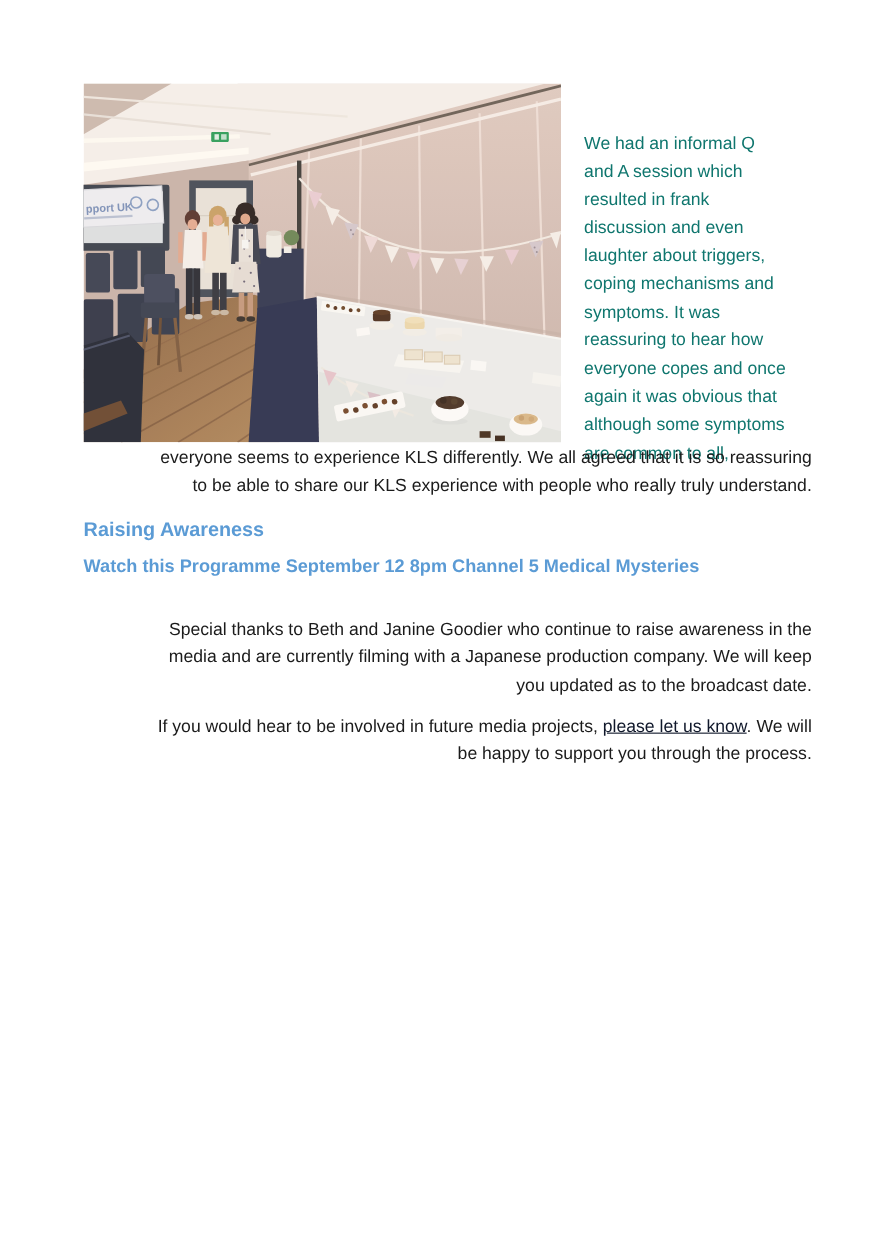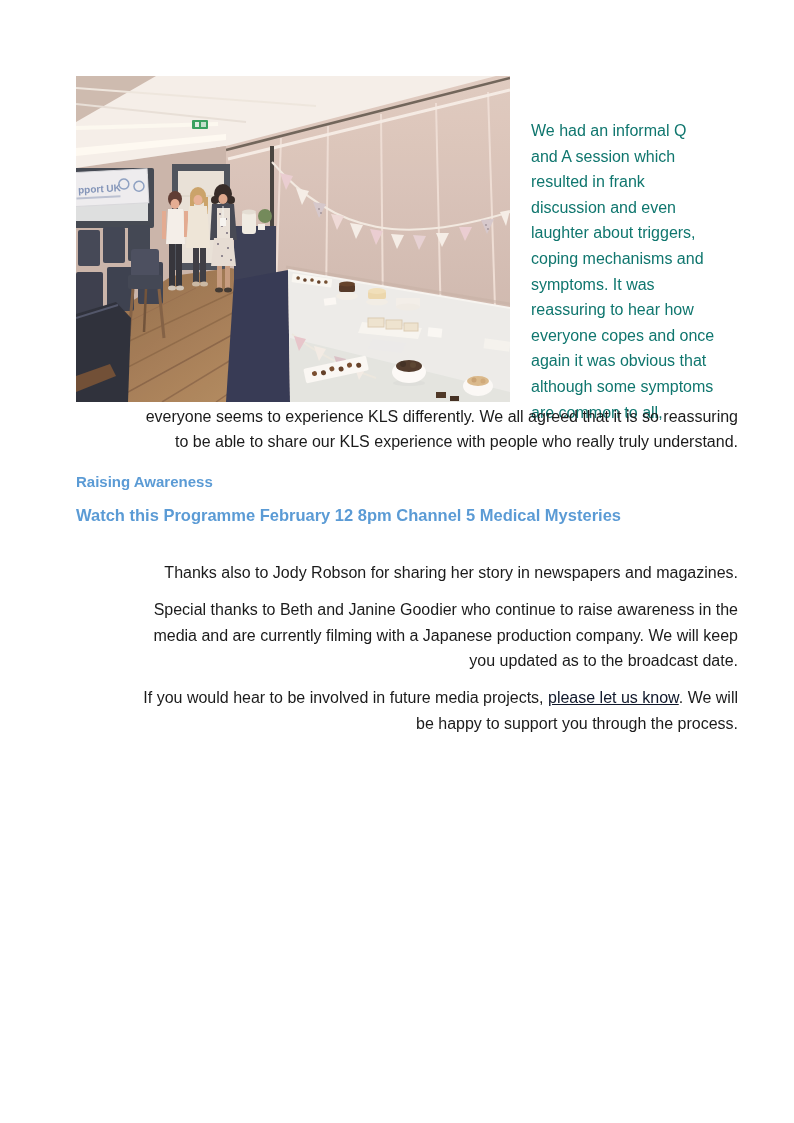--- a/index.html
+++ b/index.html
@@ -36,21 +36,21 @@
     position: absolute;
     left: 76px;
     top: 404px;
     width: 662px;
     font-size: 16px;
     line-height: 25.4px;
     color: #1b1b1b;
   }
   .main p { margin: 0 0 12px 0; white-space: pre-line; text-align: right; }
   .main h1 {
-    font-size: 15px;
+    font-size: 18px;
     font-weight: 700;
     color: #5B9BD5;
     margin: 15px 0 12px 0;
     line-height: 23px;
   }
   .main h2 {
     font-size: 16.5px;
     font-weight: 700;
     color: #5B9BD5;
     margin: 0 0 34px 0;
@@ -302,22 +302,21 @@
 reassuring to hear how
 everyone copes and once
 again it was obvious that
 although some symptoms
 are common to all,</p>
 
   <div class="main">
     <p>everyone seems to experience KLS differently. We all agreed that it is so reassuring
 to be able to share our KLS experience with people who really truly understand.</p>
     <h1>Raising Awareness</h1>
-    <h2>Watch this Programme February 12 8pm Channel 5 Medical Mysteries</h2>
-    <p>Thanks also to Jody Robson for sharing her story in newspapers and magazines.</p>
+    <h2>Watch this Programme September 12 8pm Channel 5 Medical Mysteries</h2>
     <p>Special thanks to Beth and Janine Goodier who continue to raise awareness in the
 media and are currently filming with a Japanese production company. We will keep
 you updated as to the broadcast date.</p>
     <p><span>If you would hear to be involved in future media projects, </span><a class="link" href="#">please let us know</a><span>. We will
 be happy to support you through the process.</span></p>
   </div>
 
 </div>
 
 </body></html>

